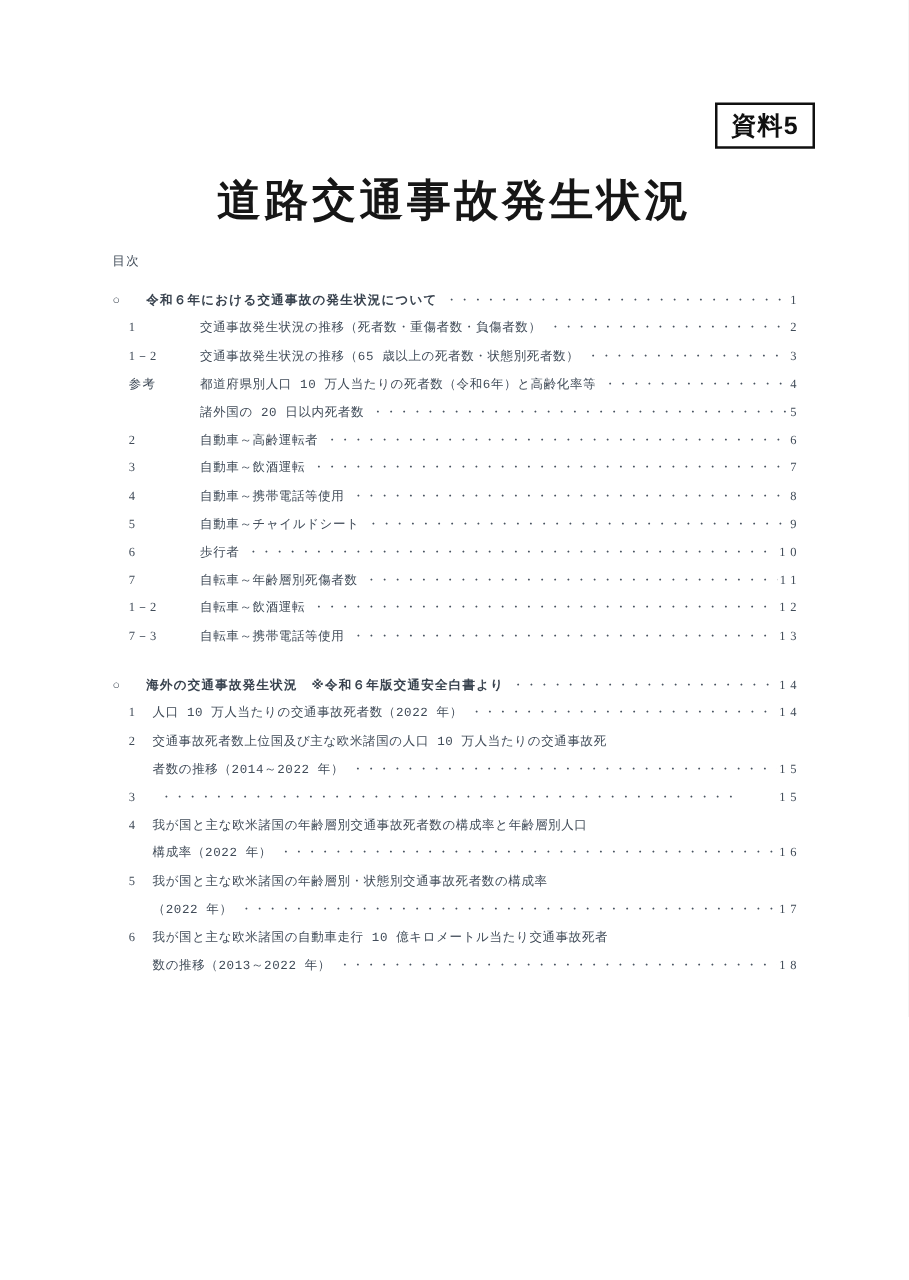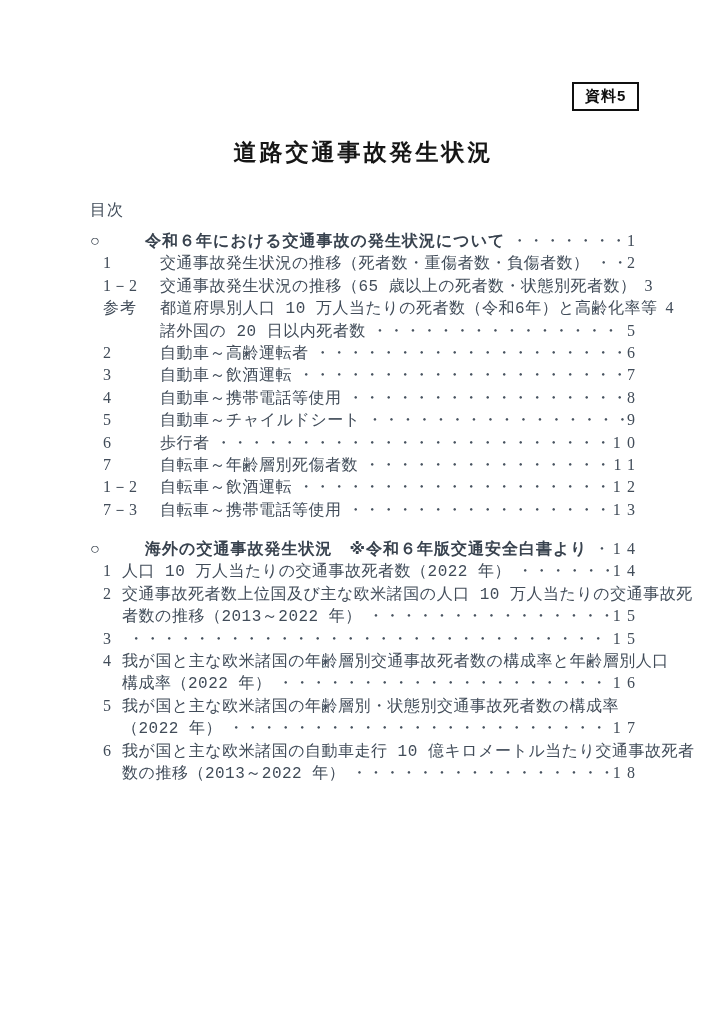--- a/index.html
+++ b/index.html
@@ -9,35 +9,35 @@
     background:#ffffff;
     margin:0 auto;
     overflow:hidden;
     font-family:"Liberation Serif","DejaVu Serif",serif;
   }
   .doc-label{
     position:absolute;left:572px;top:82px;
     border:2px solid #101010;
     padding:3px 11px;
     font-family:"Liberation Sans","DejaVu Sans",sans-serif;
-    font-weight:bold;font-size:15px;color:#101010;
+    font-weight:bold;font-size:20px;color:#101010;
     letter-spacing:1px;
     background:#fff;
   }
   .doc-title{
     position:absolute;top:137px;left:0;right:0;
     text-align:center;
     font-family:"Liberation Sans","DejaVu Sans",sans-serif;
-    font-weight:bold;font-size:23px;color:#161616;
+    font-weight:bold;font-size:35px;color:#161616;
     letter-spacing:3px;
   }
   .toc{
     position:absolute;left:90px;top:198px;width:551px;
     color:#414c59;
-    font-size:16px;
+    font-size:10px;
   }
   .toc-heading{
     line-height:24px;height:24px;
     margin-bottom:8px;
     letter-spacing:1px;
   }
   .row{
     display:flex;align-items:baseline;
     height:22.4px;line-height:22.4px;
     white-space:nowrap;
@@ -45,21 +45,20 @@
   .row .bullet{
     flex:none;width:27px;
     font-family:"Liberation Sans","DejaVu Sans",sans-serif;
     font-weight:bold;color:#39434f;
   }
   .row .txt{flex:none;letter-spacing:0.5px;font-family:Liberation Mono, monospace;}
   .row.head .txt{
     font-family:"Liberation Sans","DejaVu Sans",sans-serif;
     font-weight:bold;color:#39434f;
     letter-spacing:1px;
-    margin-left:28px;
   }
   .row.s1{padding-left:13px;}
   .row.s1 .num{flex:none;width:57px;letter-spacing:1px;}
   .row.s2{padding-left:13px;}
   .row.s2 .num{flex:none;width:19px;}
   .dots{
     flex:1 1 auto;
     overflow:hidden;
     white-space:nowrap;
     margin:0 2px 0 6px;
@@ -180,21 +179,21 @@
         <span class="txt">人口 10 万人当たりの交通事故死者数（2022 年）</span>
         <span class="dots">・・・・・・・・・・・・・・・・・・・・・・・・・・・・・・・・・・・・・・・・・・・・</span>
         <span class="pg">14</span>
       </div>
       <div class="row s2 nolead">
         <span class="num">2</span>
         <span class="txt">交通事故死者数上位国及び主な欧米諸国の人口 10 万人当たりの交通事故死</span>
       </div>
       <div class="row s2">
         <span class="num"></span>
-        <span class="txt">者数の推移（2013～2022 年）</span>
+        <span class="txt">者数の推移（2014～2022 年）</span>
         <span class="dots">・・・・・・・・・・・・・・・・・・・・・・・・・・・・・・・・・・・・・・・・・・・・</span>
         <span class="pg">15</span>
       </div>
       <div class="row s2">
         <span class="num">3</span>
         <span class="dots">・・・・・・・・・・・・・・・・・・・・・・・・・・・・・・・・・・・・・・・・・・・・</span>
         <span class="pg">15</span>
       </div>
       <div class="row s2 nolead">
         <span class="num">4</span>

